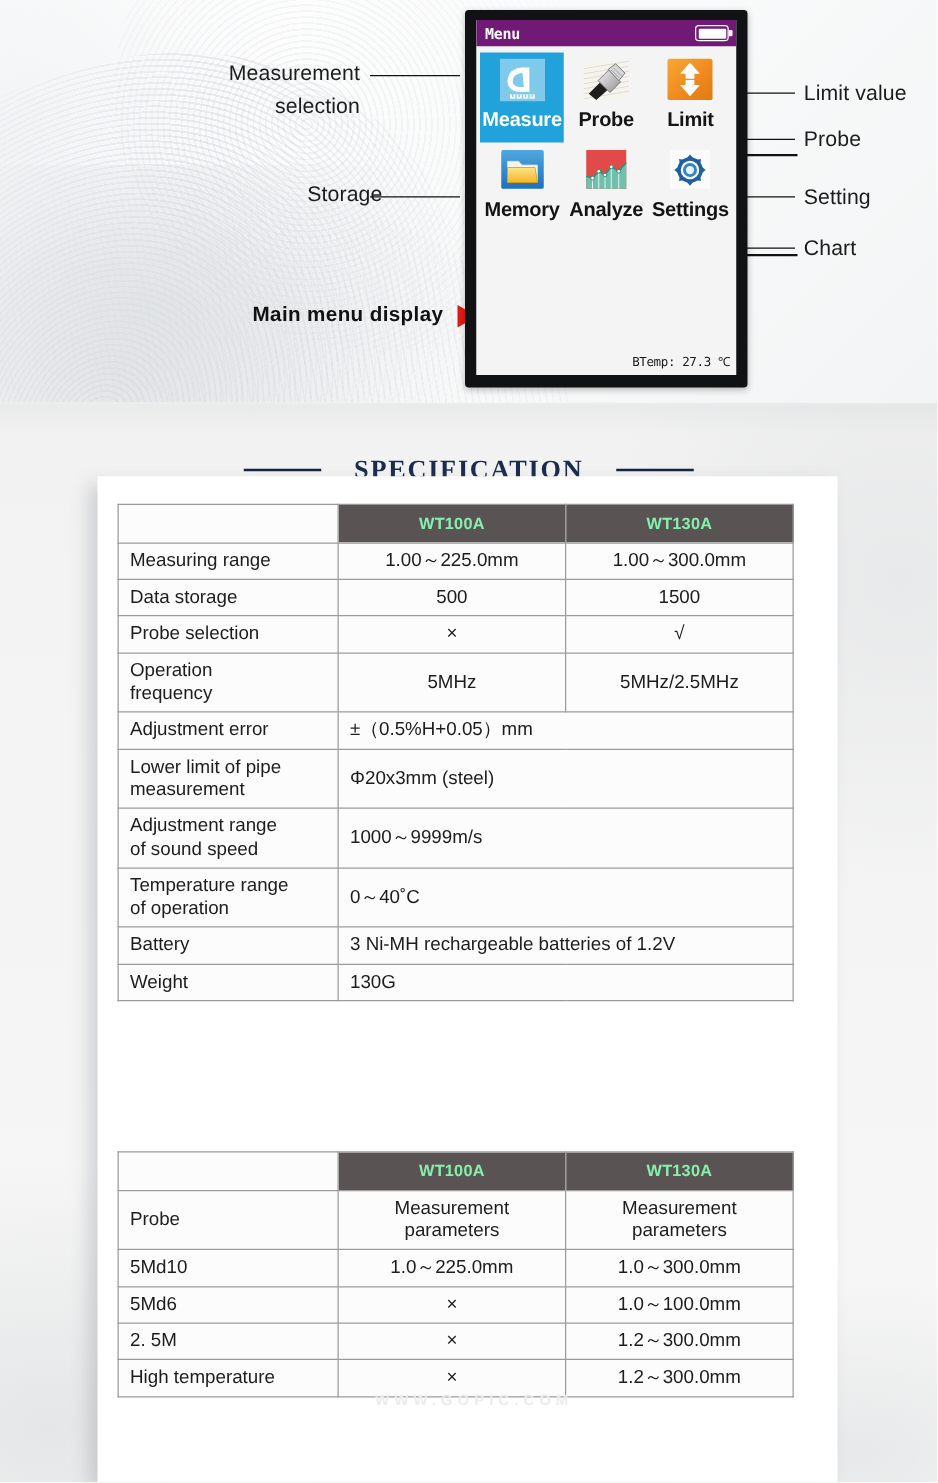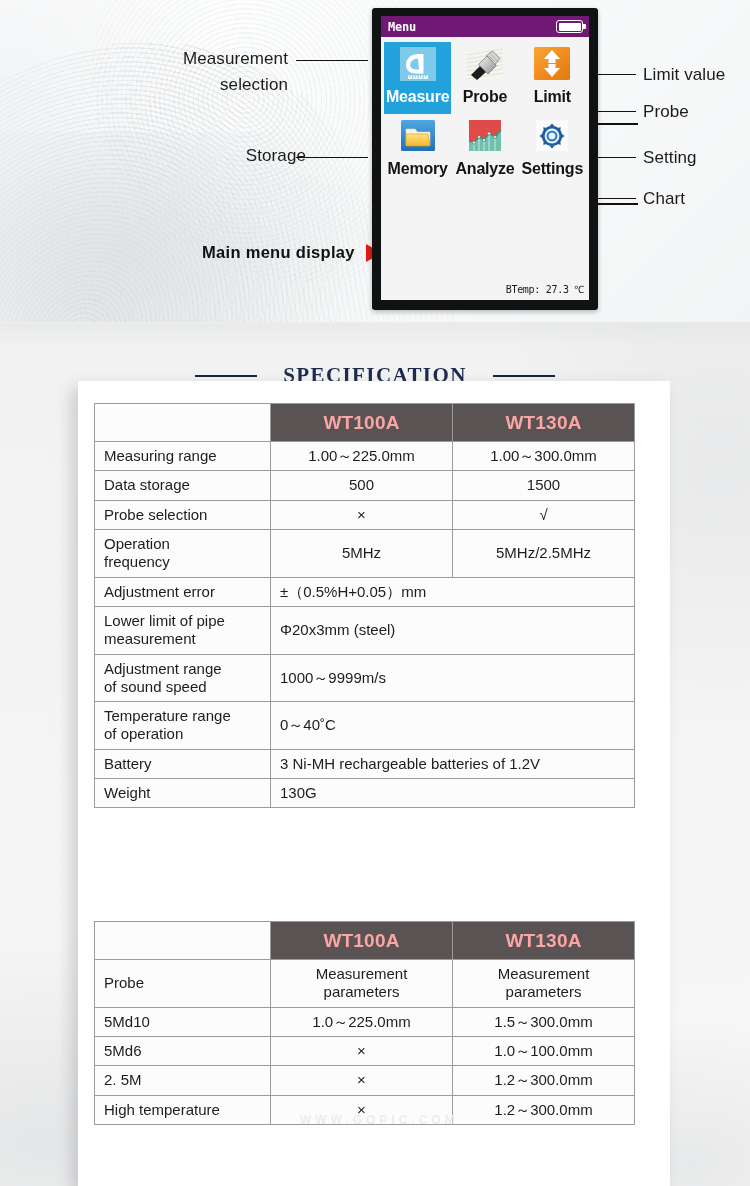--- a/index.html
+++ b/index.html
@@ -298,22 +298,22 @@
     font-family: "Liberation Sans", sans-serif;
     font-size: 15px;
     color: #1d1d1d;
     padding: 5px 9px;
     vertical-align: middle;
     background: #fcfcfc;
     line-height: 1.22;
   }
   table.spec th.model {
     background: #5a5353;
-    color: #fca5a5;
-    font-size: 19px;
+    color: #86efac;
+    font-size: 13px;
     font-weight: bold;
     text-align: center;
     padding: 7px 6px;
     letter-spacing: 0.2px;
   }
   table.spec th.blank {
     background: #fcfcfc;
     border: 1px solid #9b9b9b;
   }
   td.label { text-align: left; }
@@ -641,21 +641,21 @@
           <div>parameters</div>
         </td>
         <td class="mp-cell">
           <div>Measurement</div>
           <div>parameters</div>
         </td>
       </tr>
       <tr>
         <td class="label">5Md10</td>
         <td class="val">1.0～225.0mm</td>
-        <td class="val">1.5～300.0mm</td>
+        <td class="val">1.0～300.0mm</td>
       </tr>
       <tr>
         <td class="label">5Md6</td>
         <td class="mark">×</td>
         <td class="val">1.0～100.0mm</td>
       </tr>
       <tr>
         <td class="label">2. 5M</td>
         <td class="mark">×</td>
         <td class="val">1.2～300.0mm</td>

